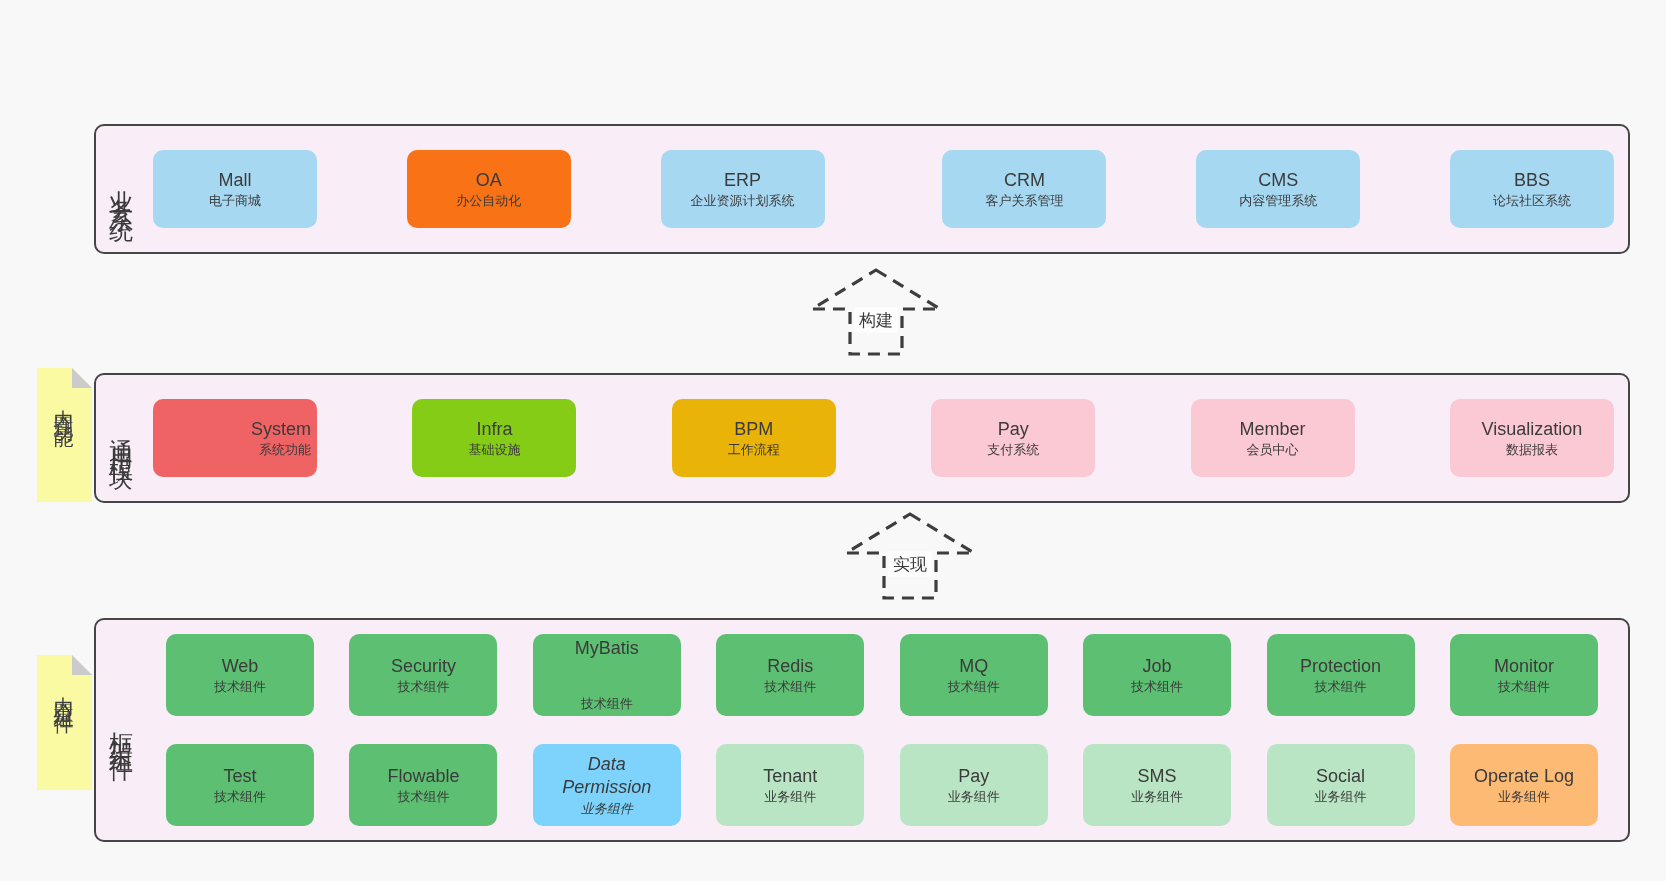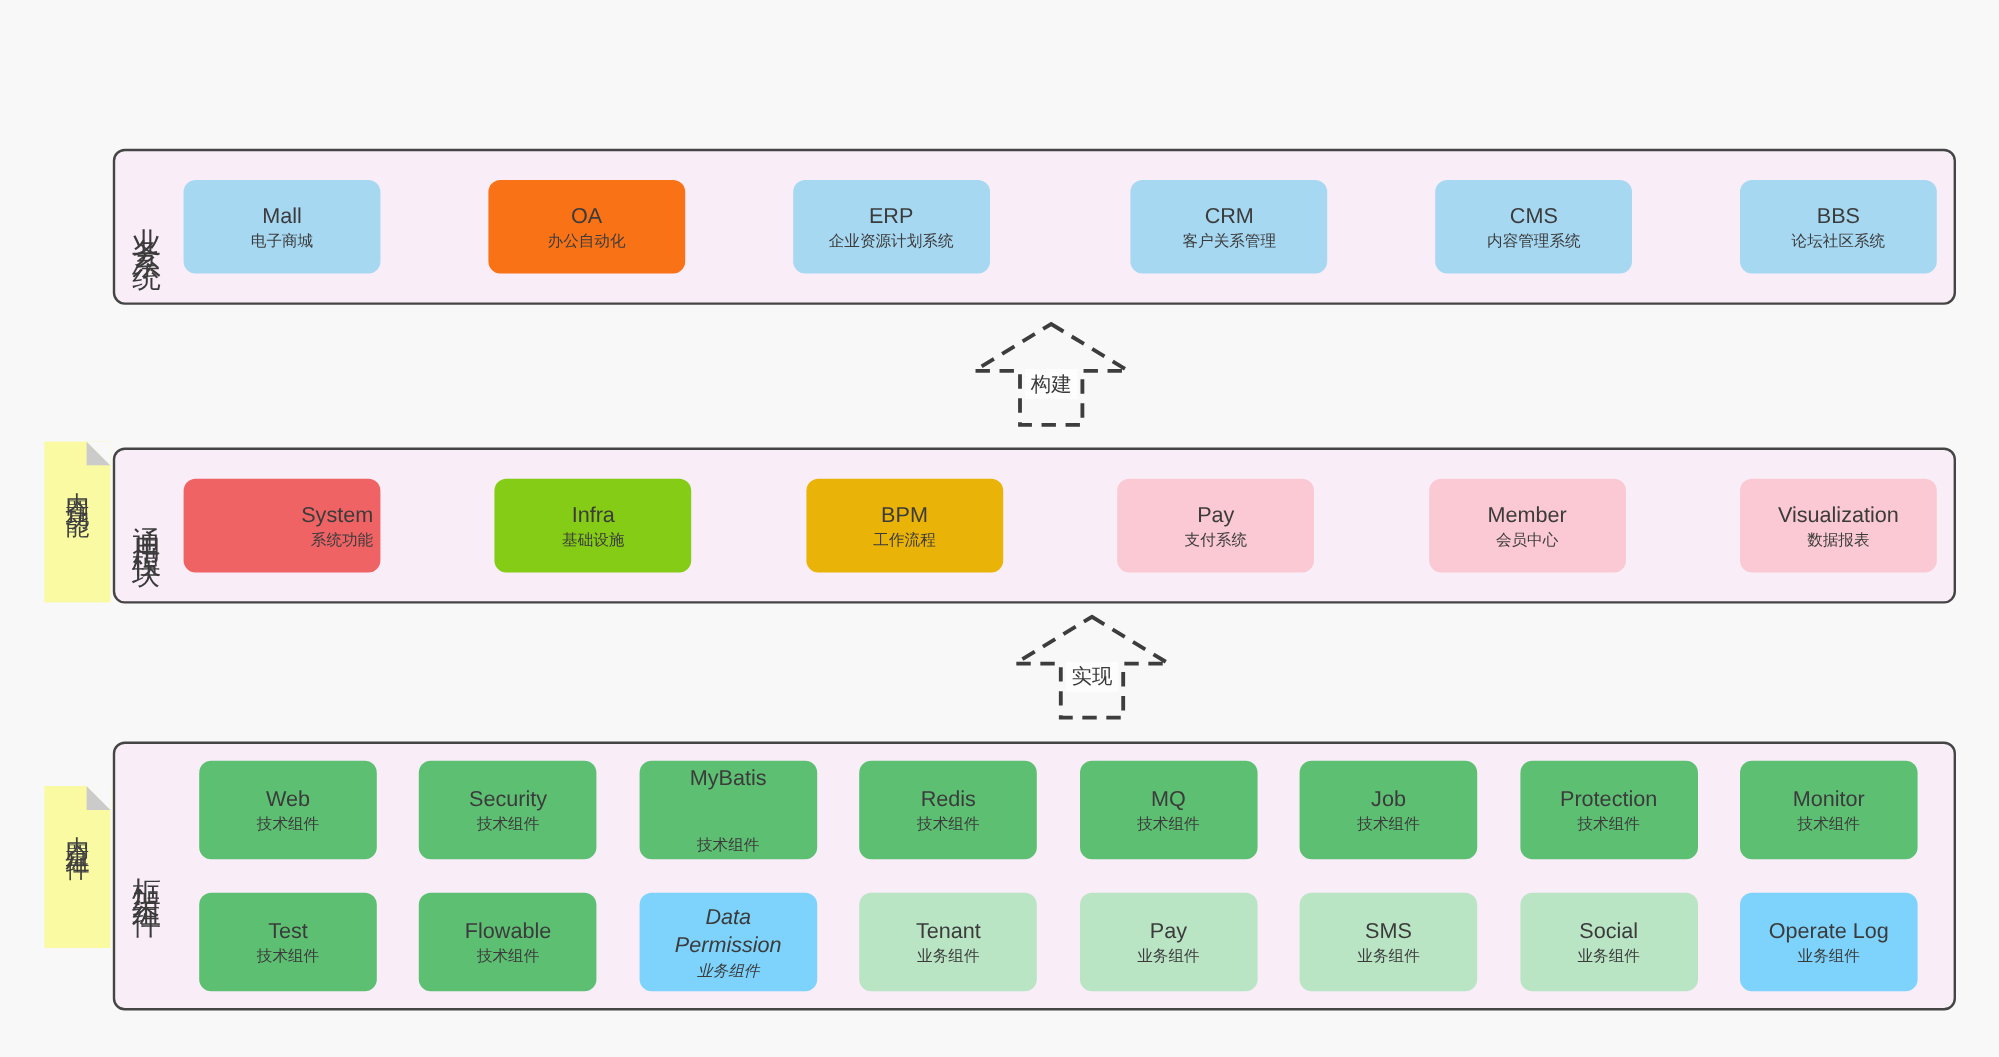--- a/index.html
+++ b/index.html
@@ -202,21 +202,21 @@
             <div class="box-subtitle">业务组件</div>
           </div>
           <div class="box" style="background: rgb(185, 229, 197);">
             <div class="box-title">SMS</div>
             <div class="box-subtitle">业务组件</div>
           </div>
           <div class="box" style="background: rgb(185, 229, 197);">
             <div class="box-title">Social</div>
             <div class="box-subtitle">业务组件</div>
           </div>
-          <div class="box" style="background: #7dd3fc;">
+          <div class="box" style="background: #fdba74;">
             <div class="box-title">Operate Log</div>
             <div class="box-subtitle">业务组件</div>
           </div>
         </div>
     </div>
   </section>
 
 </div>
 
 </body></html>

